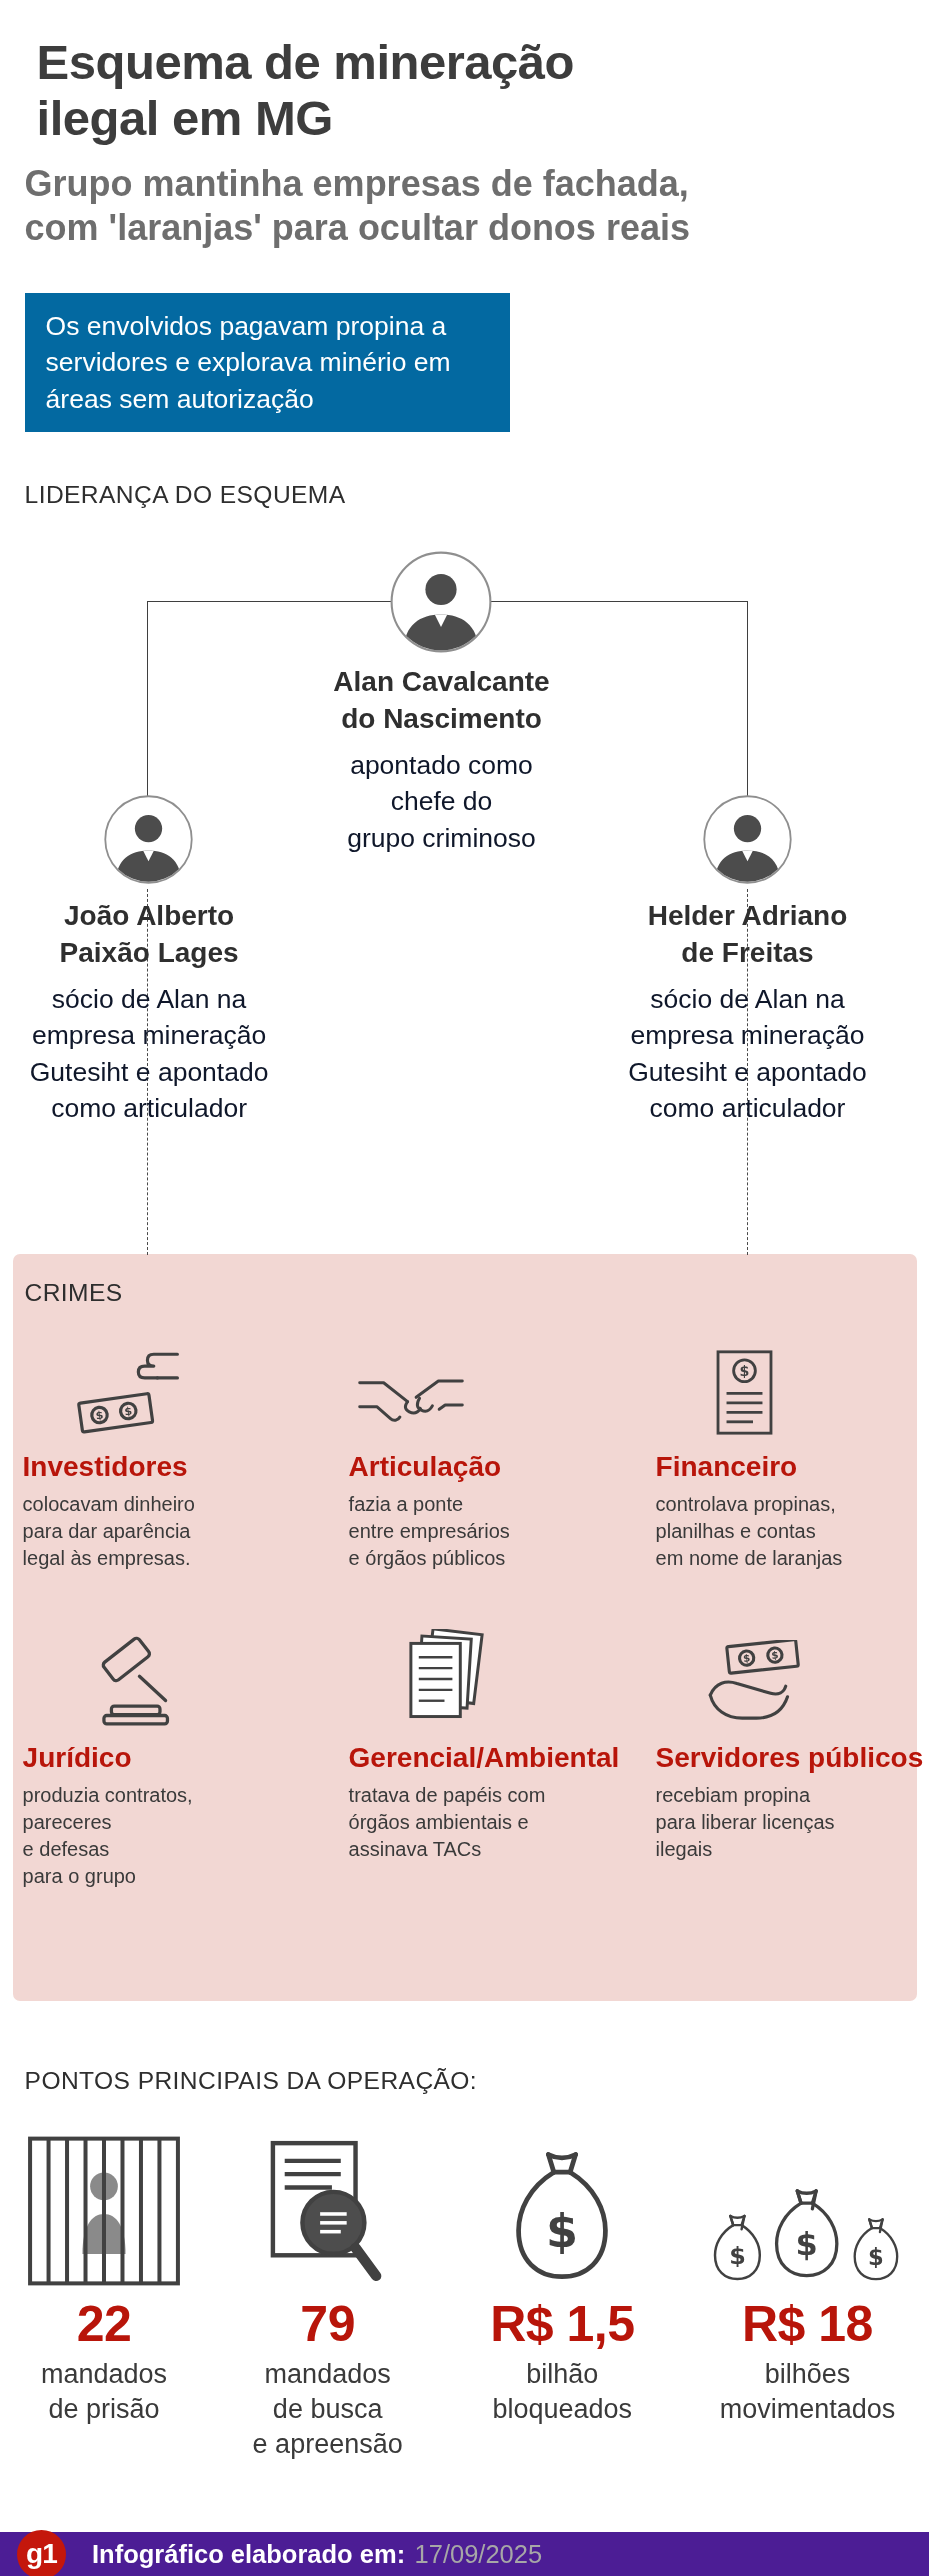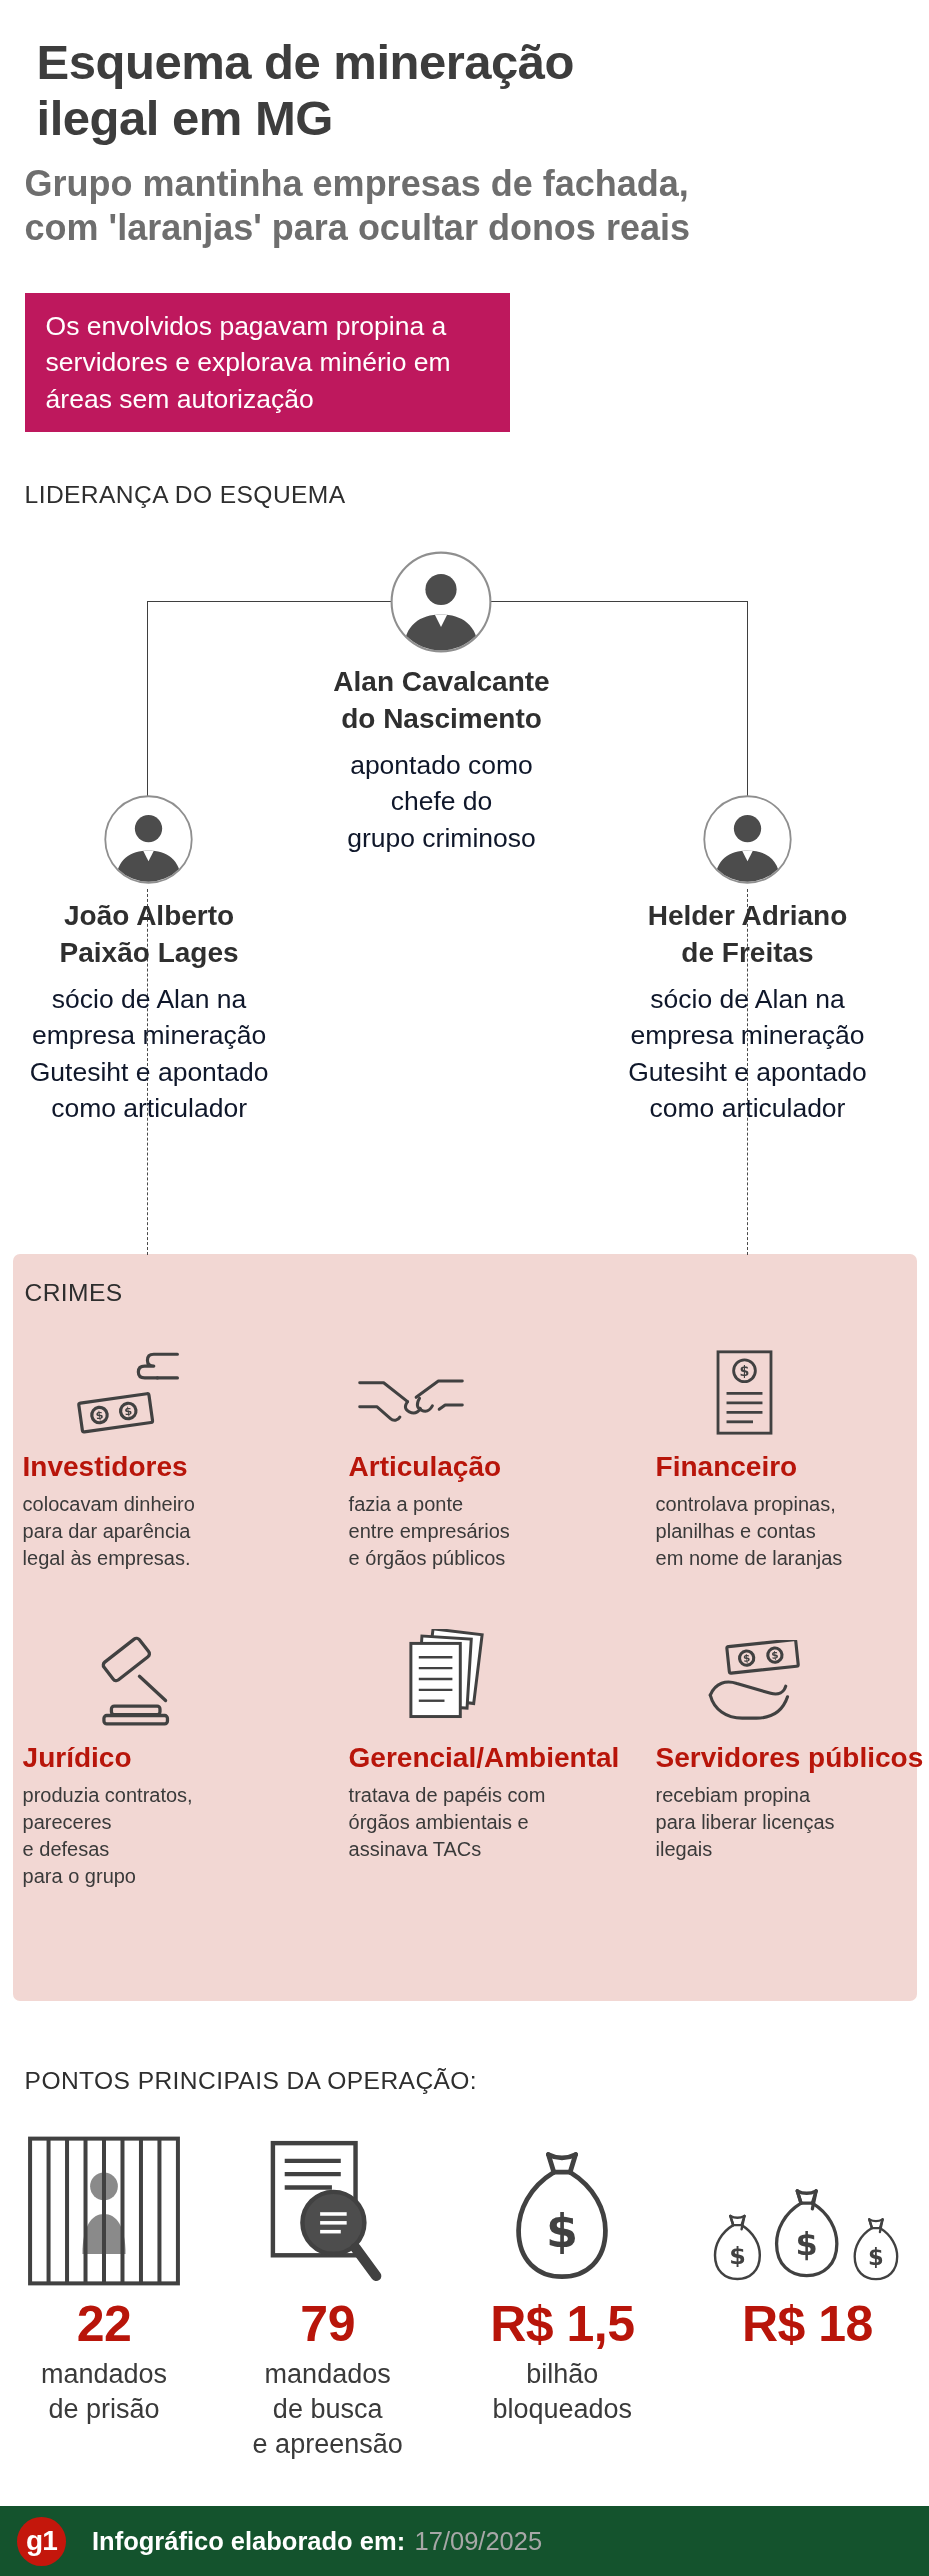--- a/index.html
+++ b/index.html
@@ -4,21 +4,21 @@
 <style>
   html,body{margin:0;padding:0;background:#fff;}
   .page{position:relative;width:930px;height:2576px;background:#fff;overflow:hidden;
         font-family:"Liberation Sans","DejaVu Sans",sans-serif;color:#3a3a3a;}
   .pre{white-space:pre-line;}
 
   
   .header{padding:23px 24.6px 0 24.6px;}
   .title{margin:12px;font-size:49px;line-height:1.14;font-weight:800;color:#3d3d3d;letter-spacing:-0.5px;}
   .subtitle{margin:15px 0 0 0;font-size:36px;line-height:1.22;font-weight:700;color:#6e6e6e;}
-  .alert{margin-top:43px;width:485px;box-sizing:border-box;background:#be185d;color:#fff;
+  .alert{margin-top:43px;width:485px;box-sizing:border-box;background:#0369a1;color:#fff;
          padding:15px 21px;font-size:26.5px;line-height:1.38;font-weight:500;}
 
   
   .section-label{margin:49px 0 0 24.6px;font-size:24.6px;font-weight:500;color:#2e2e2e;letter-spacing:0.4px;}
 
   
   .orgchart{position:relative;height:732px;margin-top:13.2px;}
   .line{position:absolute;}
   .line.h{border-top:1.9px solid #3f3f3f;}
   .line.v{border-left:1.9px solid #3f3f3f;}
@@ -42,21 +42,21 @@
   
   .op-label{margin-top:66px;}
   .stats{display:flex;justify-content:space-between;padding:0 15px;margin-top:24.6px;}
   .stat{text-align:center;}
   .stat-icon{height:168px;display:flex;align-items:flex-end;justify-content:center;}
   .stat-value{margin-top:11.3px;font-size:50px;font-weight:800;color:#b8150a;line-height:1;letter-spacing:-0.5px;}
   .stat-label{margin-top:7.6px;font-size:27px;line-height:1.3;color:#3a3a3a;}
   .w1{width:178px;}.w2{width:194px;}.w3{width:200px;}.w4{width:215px;}
 
   
-  .footer{position:absolute;left:0;right:0;bottom:0;height:70px;background:#14532d;
+  .footer{position:absolute;left:0;right:0;bottom:0;height:44px;background:#4c1d95;
           display:flex;align-items:center;padding:18px 17px;box-sizing:border-box;}
   .g1-logo{width:49px;height:49px;border-radius:50%;background:#c4170c;color:#fff;
            display:flex;align-items:center;justify-content:center;font-size:28px;font-weight:800;letter-spacing:-0.9px;}
   .footer-text{margin-left:26px;color:#fff;font-weight:700;font-size:25.5px;}
   .footer-date{margin-left:9.4px;color:#a7a7a7;font-weight:400;font-size:25.5px;text-align:center;}
 
   .ml54{margin-left:51px;}.ml10{margin-left:9.4px;}.ml62{margin-left:59px;}
   .ml70{margin-left:66px;}.ml55{margin-left:52px;}.ml50{margin-left:47px;}
 </style>
 </head>
@@ -369,20 +369,22 @@
               </g>
               <text x="42" y="74" text-anchor="middle" font-size="34" font-weight="bold" fill="#414141" font-family="'DejaVu Sans',sans-serif">$</text>
             </g>
           </defs>
           <use href="#bag-shape" xlink:href="#bag-shape" transform="translate(0,42) scale(0.58)"></use>
           <use href="#bag-shape" xlink:href="#bag-shape" transform="translate(49,20) scale(0.78)"></use>
           <use href="#bag-shape" xlink:href="#bag-shape" transform="translate(116,45) scale(0.55)"></use>
         </svg>
       </div>
       <div class="stat-value">R$ 18</div>
+      <div class="stat-label pre">bilhões
+movimentados</div>
     </div>
 
   </div>
 
   <footer class="footer">
     <div class="g1-logo">g1</div>
     <div class="footer-text">Infográfico elaborado em:</div>
     <div class="footer-date">17/09/2025</div>
   </footer>
 

